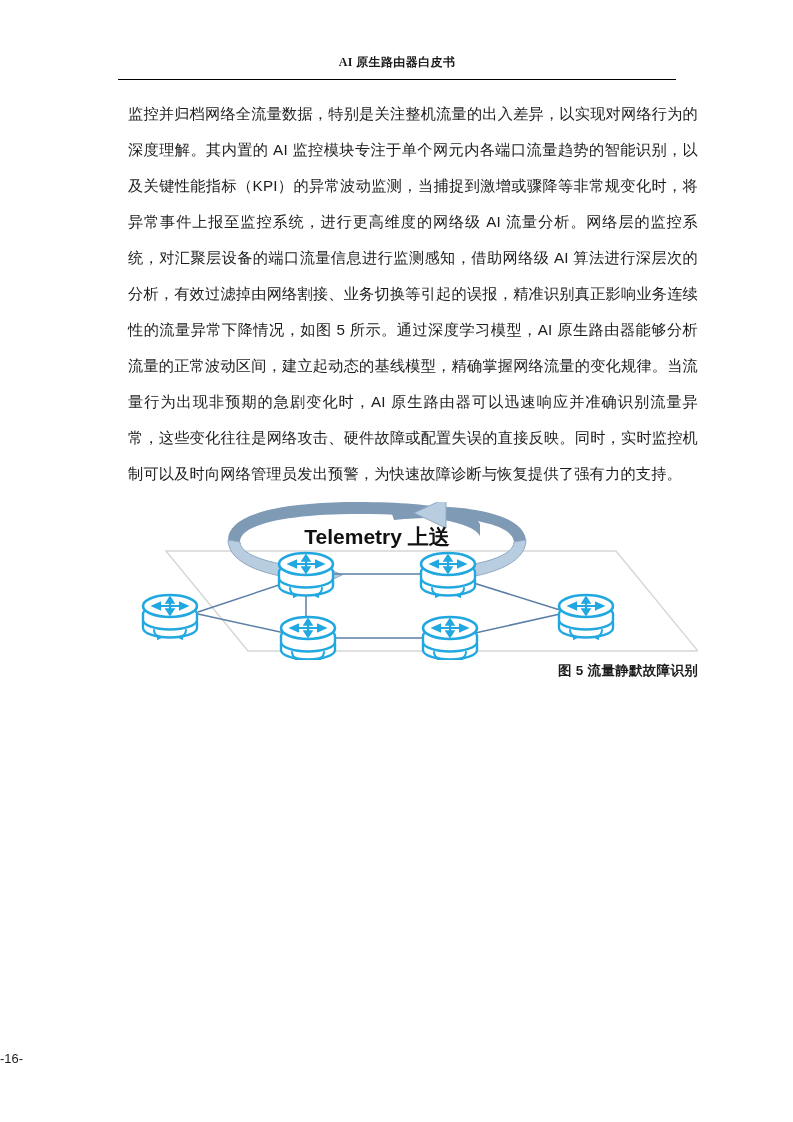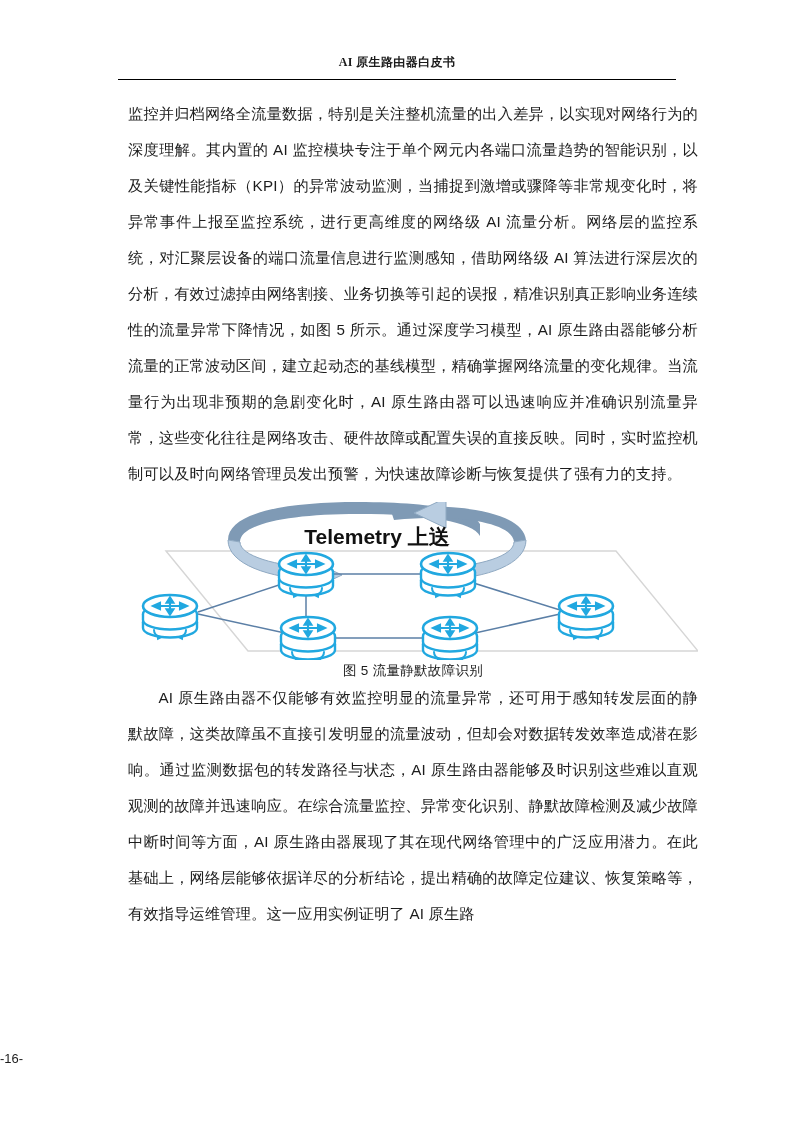--- a/index.html
+++ b/index.html
@@ -78,23 +78,23 @@
     position: relative;
     width: 570px;
     height: 158px;
     margin: 0 auto;
   }
   .figure-canvas svg {
     display: block;
   }
   .figure-caption {
     margin: 2px 0 0 0;
-    text-align: center;
+    text-align: right;
     font-size: 13.5px;
-    font-weight: normal;
+    font-weight: bold;
     color: #1c1c1c;
     letter-spacing: 0.3px;
   }
 
   
   .page-footer {
     position: absolute;
     bottom: 55px;
     left: 0;
     width: 793px;
@@ -197,20 +197,19 @@
             </g>
 
           <text x="249" y="42" text-anchor="middle" font-family="Liberation Sans, DejaVu Sans, sans-serif" font-size="21" font-weight="bold" fill="#111111">
             <tspan>Telemetry 上送</tspan>
           </text>
         </svg>
       </div>
       <figcaption class="figure-caption">图 5 流量静默故障识别</figcaption>
     </figure>
 
-    <p class="body-text indent">AI 原生路由器不仅能够有效监控明显的流量异常，还可用于感知转发层面的静默故障，这类故障虽不直接引发明显的流量波动，但却会对数据转发效率造成潜在影响。通过监测数据包的转发路径与状态，AI 原生路由器能够及时识别这些难以直观观测的故障并迅速响应。在综合流量监控、异常变化识别、静默故障检测及减少故障中断时间等方面，AI 原生路由器展现了其在现代网络管理中的广泛应用潜力。在此基础上，网络层能够依据详尽的分析结论，提出精确的故障定位建议、恢复策略等，有效指导运维管理。这一应用实例证明了 AI 原生路</p>
   </div>
 
   <div class="page-footer">
     <span class="folio">-16-</span>
   </div>
 
 </div>
 
 </body></html>

